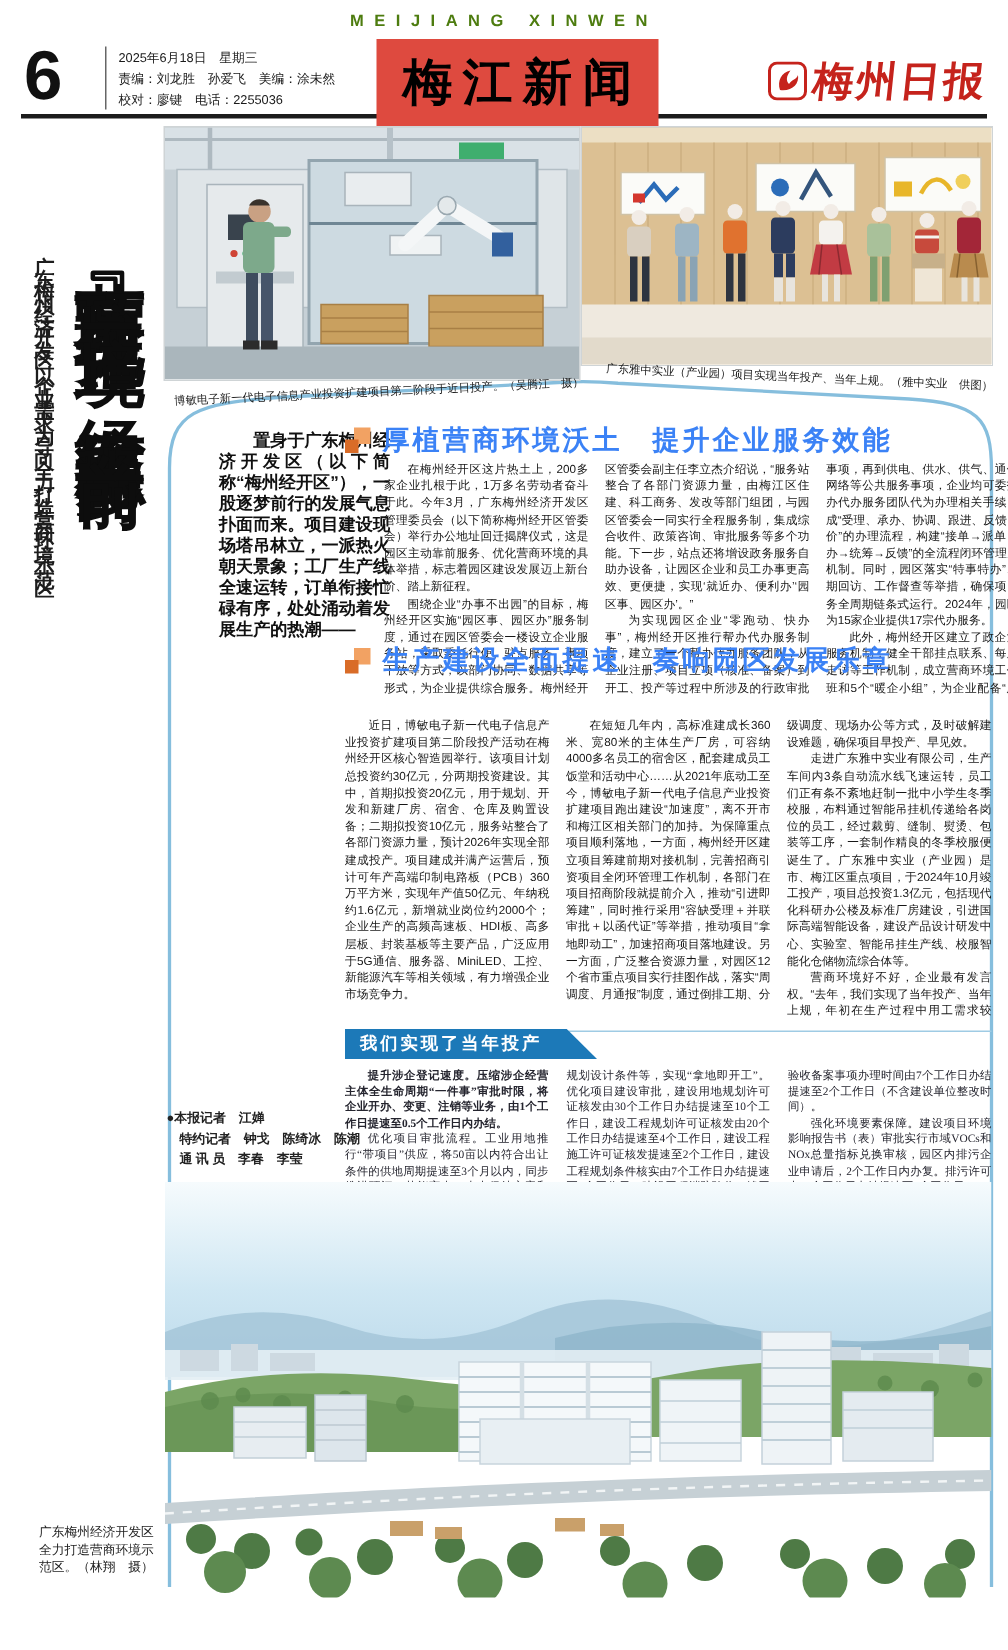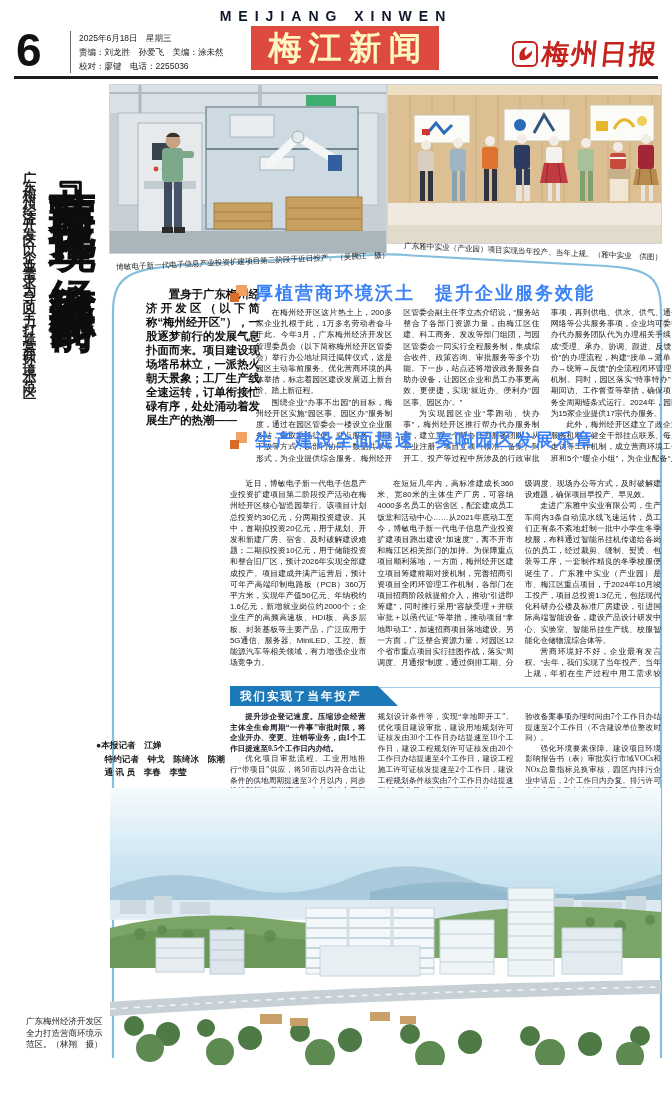--- a/index.html
+++ b/index.html
@@ -1,23 +1,23 @@
 <!DOCTYPE html>
 <html><head>
 <meta charset="utf-8">
 <style>
   html,body{margin:0;padding:0;}
   body{font-family:"Liberation Sans",sans-serif;background:#ffffff;}
   .page{position:relative;width:672px;height:1100px;background:#fff;overflow:hidden;}
 
   
   .masthead-en{position:absolute;top:8px;left:0;width:100%;text-align:center;
-    font-size:14px;font-weight:bold;letter-spacing:7px;color:#0f172a;}
-  .masthead-box{position:absolute;top:26px;left:251px;width:188px;height:44px;
-    background:#de4a3f;color:#fef9c3;z-index:5;display:flex;align-items:center;justify-content:center;
+    font-size:11px;font-weight:bold;letter-spacing:7px;color:#4d7c0f;}
+  .masthead-box{position:absolute;top:26px;left:251px;width:188px;height:58px;
+    background:#de4a3f;color:#000000;z-index:5;display:flex;align-items:center;justify-content:center;
     font-size:33px;font-weight:900;letter-spacing:7px;text-indent:7px;font-family:"Liberation Sans",sans-serif;}
   .pageno{position:absolute;top:26px;left:16px;font-size:46px;font-weight:600;color:#111;line-height:48px;}
   .head-info{position:absolute;top:31px;left:70px;border-left:1px solid #666;padding-left:8px;
     font-size:8.5px;color:#1a1a1a;line-height:14px;white-space:nowrap;}
   .head-rule{position:absolute;top:76px;left:14px;width:644px;height:3px;background:#1c1c1c;}
   .paper-logo{position:absolute;top:36px;right:14px;display:flex;align-items:center;gap:4px;z-index:6;}
   .paper-logo .name{font-family:"Liberation Serif",serif;font-weight:bold;font-size:27px;color:#c5231c;
     transform:skewX(-6deg);letter-spacing:2px;}
 
   
@@ -31,21 +31,21 @@
   .headline-main{position:absolute;left:41px;top:150px;height:905px;z-index:2;
     writing-mode:vertical-rl;font-family:"Liberation Serif",serif;font-weight:900;
     font-size:47px;color:#0d0d0d;letter-spacing:4px;line-height:64px;}
   .headline-kicker{position:absolute;left:20px;top:160px;height:620px;z-index:2;
     writing-mode:vertical-rl;font-size:13.5px;font-weight:700;color:#1d1d1d;letter-spacing:8px;}
 
   
   .lede{position:absolute;left:114px;top:287px;width:114px;height:392px;overflow:hidden;z-index:2;
     font-size:11.4px;font-weight:700;line-height:14px;color:#101010;text-align:justify;padding-left:32px;}
   .lede p{margin:0;text-indent:2em;}
-  .credits{position:absolute;left:96px;top:739px;width:122px;z-index:2;
+  .credits{position:absolute;left:111px;top:739px;width:122px;z-index:2;
     font-size:8.6px;font-weight:700;color:#222;line-height:13.5px;white-space:nowrap;}
 
   
   .sec-head{position:absolute;left:230px;width:431px;display:flex;align-items:center;gap:8px;z-index:2;}
   .sec-icon{position:relative;width:17px;height:17px;flex:0 0 17px;}
   .sec-icon .sq1{position:absolute;right:0;top:0;width:11px;height:11px;background:#f2a263;}
   .sec-icon .sq2{position:absolute;left:0;bottom:0;width:9px;height:9px;background:#d96c28;}
   .sec-title{font-size:18px;font-weight:900;color:#3b82f6;letter-spacing:2px;white-space:nowrap;}
   .sec-body{position:absolute;left:230px;width:431px;overflow:hidden;z-index:2;
     column-count:3;column-gap:11px;column-fill:auto;
@@ -235,21 +235,21 @@
   </div>
 
   <div class="sec-head" style="top:428px;">
     <span class="sec-icon">
         <span class="sq1"></span>
         <span class="sq2"></span>
       </span>
     <span class="sec-title">生产建设全面提速　奏响园区发展乐章</span>
   </div>
   <div class="sec-body" style="top:478px;height:205px;">
-    <p>近日，博敏电子新一代电子信息产业投资扩建项目第二阶段投产活动在梅州经开区核心智造园举行。该项目计划总投资约30亿元，分两期投资建设。其中，首期拟投资20亿元，用于规划、开发和新建厂房、宿舍、及时破解建设难题；二期拟投资10亿元，用于储能投资和整合旧厂区，预计2026年实现全部建成投产。项目建成并满产运营后，预计可年产高端印制电路板（PCB）360万平方米，实现年产值50亿元、年纳税约1.6亿元，新增就业岗位约2000个；企业生产的高频高速板、HDI板、高多层板、封装基板等主要产品，广泛应用于5G通信、服务器、MiniLED、工控、新能源汽车等相关领域，有力增强企业市场竞争力。</p>
+    <p>近日，博敏电子新一代电子信息产业投资扩建项目第二阶段投产活动在梅州经开区核心智造园举行。该项目计划总投资约30亿元，分两期投资建设。其中，首期拟投资20亿元，用于规划、开发和新建厂房、宿舍、仓库及购置设备；二期拟投资10亿元，服务站整合了各部门资源力量，预计2026年实现全部建成投产。项目建成并满产运营后，预计可年产高端印制电路板（PCB）360万平方米，实现年产值50亿元、年纳税约1.6亿元，新增就业岗位约2000个；企业生产的高频高速板、HDI板、高多层板、封装基板等主要产品，广泛应用于5G通信、服务器、MiniLED、工控、新能源汽车等相关领域，有力增强企业市场竞争力。</p>
     <p>在短短几年内，高标准建成长360米、宽80米的主体生产厂房，可容纳4000多名员工的宿舍区，配套建成员工饭堂和活动中心……从2021年底动工至今，博敏电子新一代电子信息产业投资扩建项目跑出建设“加速度”，离不开市和梅江区相关部门的加持。为保障重点项目顺利落地，一方面，梅州经开区建立项目筹建前期对接机制，完善招商引资项目全闭环管理工作机制，各部门在项目招商阶段就提前介入，推动“引进即筹建”，同时推行采用“容缺受理＋并联审批＋以函代证”等举措，推动项目“拿地即动工”，加速招商项目落地建设。另一方面，广泛整合资源力量，对园区12个省市重点项目实行挂图作战，落实“周调度、月通报”制度，通过倒排工期、分级调度、现场办公等方式，及时破解建设难题，确保项目早投产、早见效。</p>
     <p>走进广东雅中实业有限公司，生产车间内3条自动流水线飞速运转，员工们正有条不紊地赶制一批中小学生冬季校服，布料通过智能吊挂机传递给各岗位的员工，经过裁剪、缝制、熨烫、包装等工序，一套制作精良的冬季校服便诞生了。广东雅中实业（产业园）是市、梅江区重点项目，于2024年10月竣工投产，项目总投资1.3亿元，包括现代化科研办公楼及标准厂房建设，引进国际高端智能设备，建设产品设计研发中心、实验室、智能吊挂生产线、校服智能化仓储物流综合体等。</p>
     <p>营商环境好不好，企业最有发言权。“去年，我们实现了当年投产、当年上规，年初在生产过程中用工需求较大，园区管委会走访了解情况后，积极协调人社等部门，组织我们参加招聘会，缓解了‘用工难’问题。目前企业有100多名员工在岗，预计年生产校服可达100万套，产品销往广东、福建、贵州等市场。”广东雅中实业有限公司党支部书记林权鹏表示，企业扎根梅州20余年，通过持续创新推动技改升级，完成“成衣生产线工业机器人改造”等项目，成功申请多项国家专利，目前已实现校服生产配发智能化、物流调度规模化、资源配置精细化。</p>
 
   </div>
 
   <div class="stats-topline"></div>
   <div class="stats-banner">我们实现了当年投产</div>
   <div class="stats-body">
     <p class="lead">提升涉企登记速度。压缩涉企经营主体全生命周期“一件事”审批时限，将企业开办、变更、注销等业务，由1个工作日提速至0.5个工作日内办结。</p>

